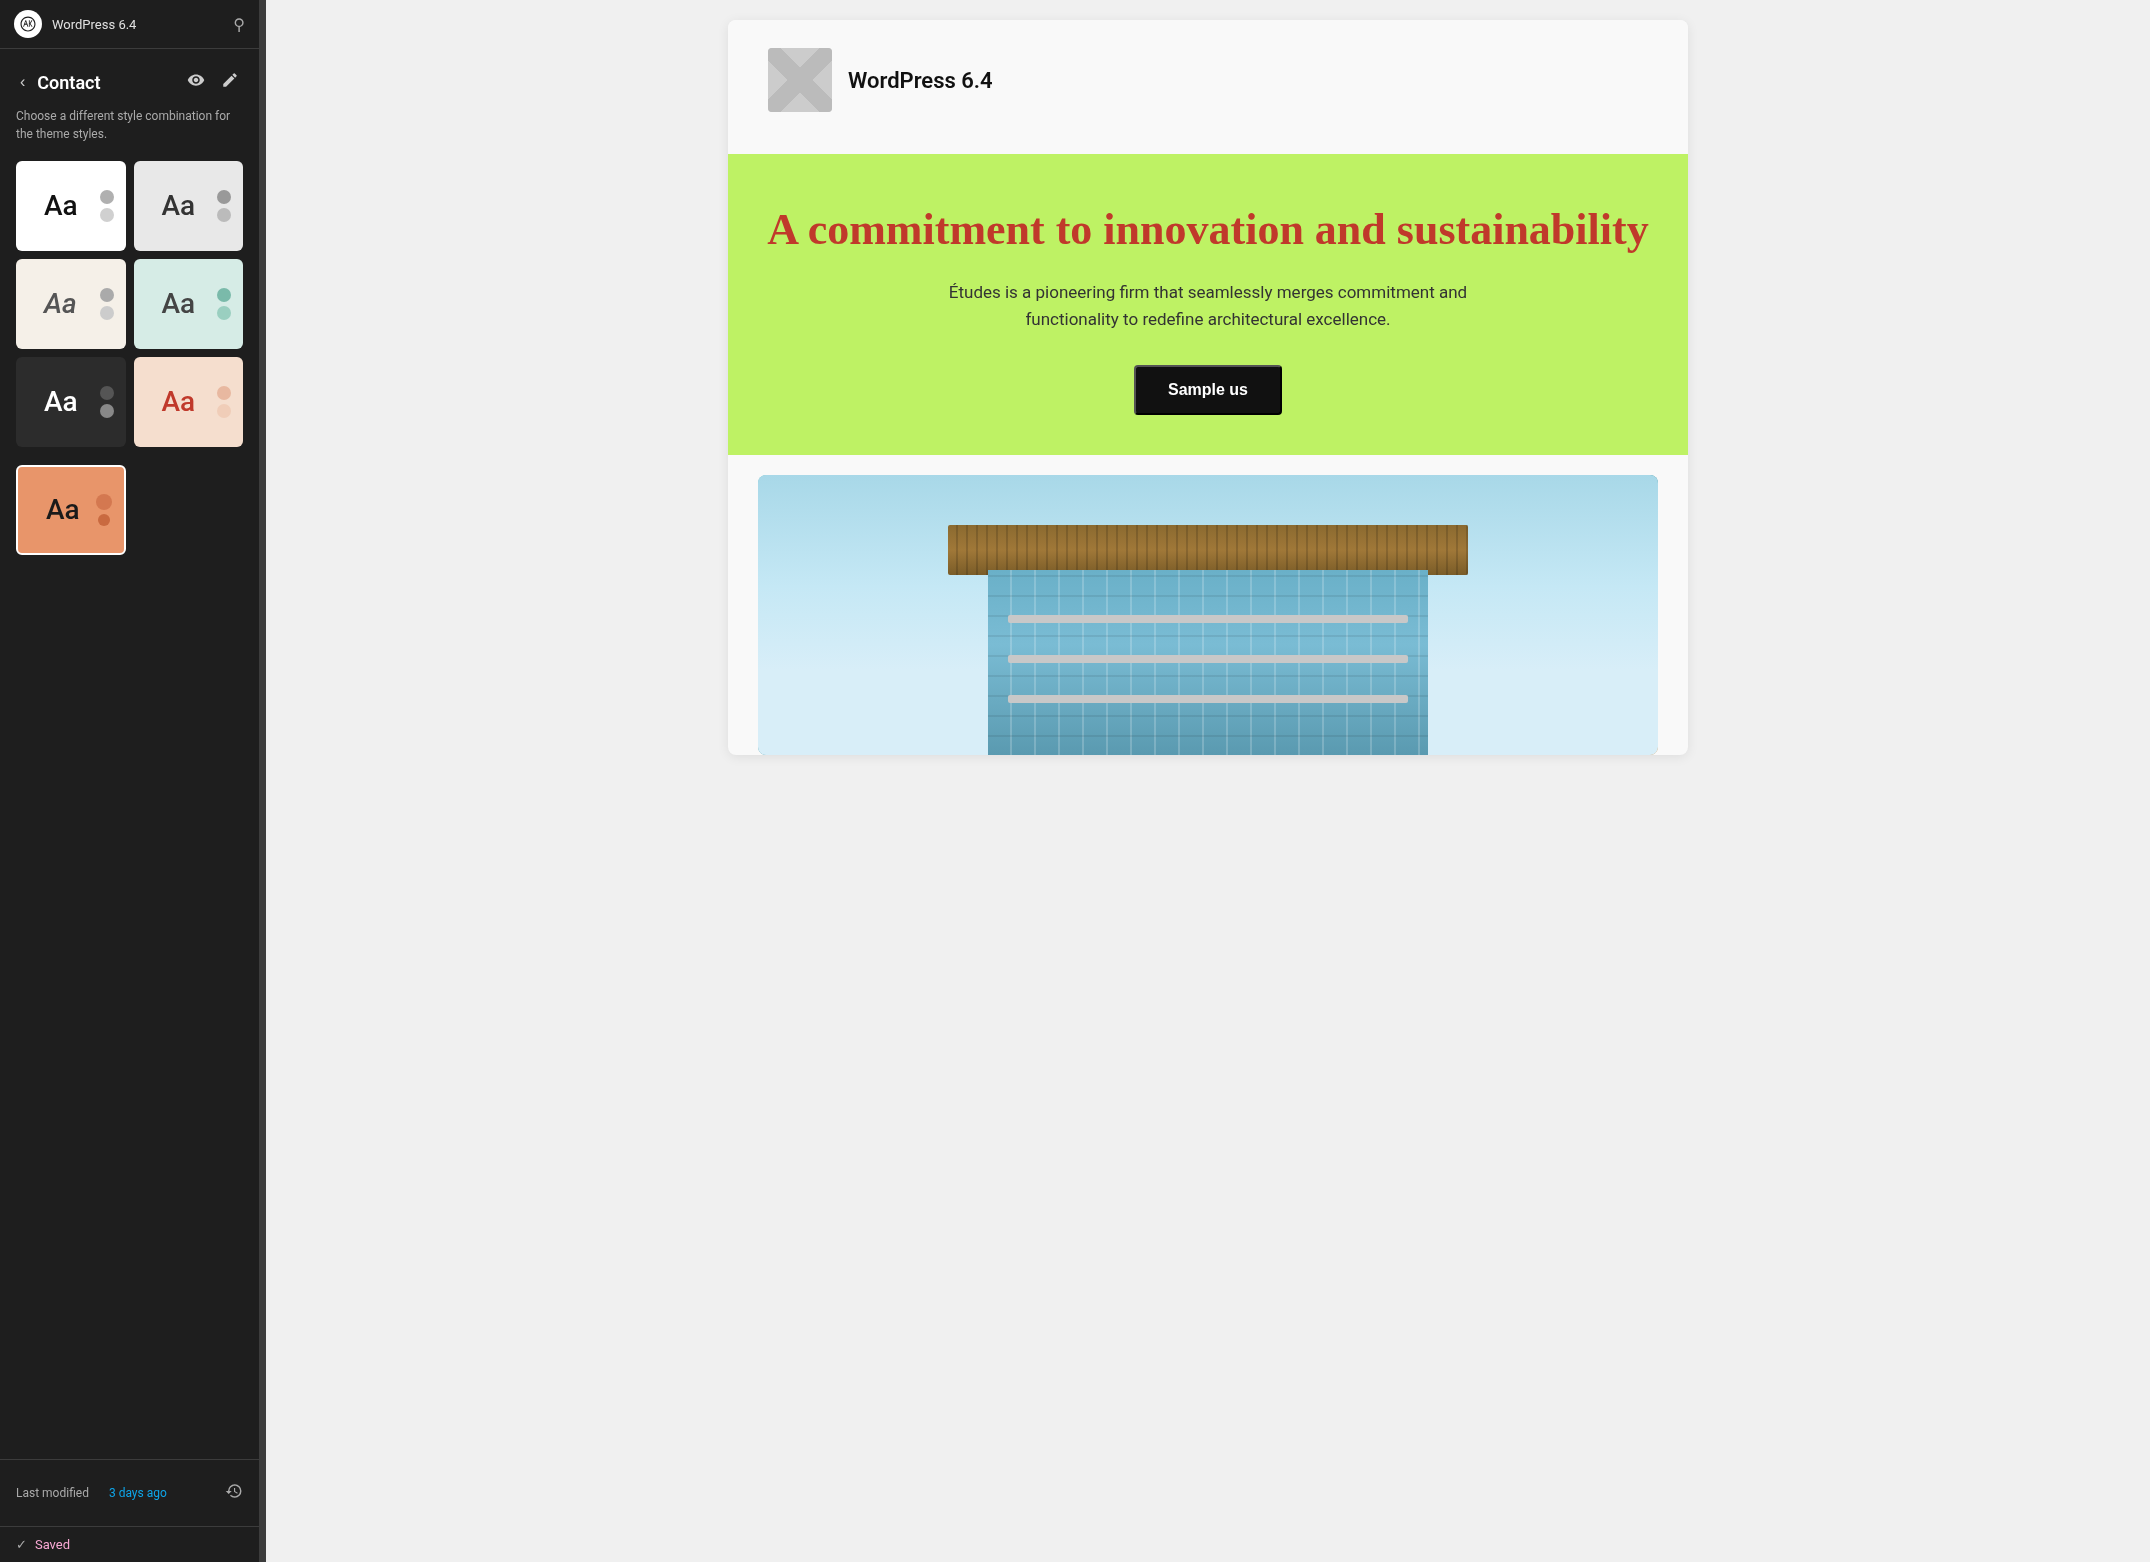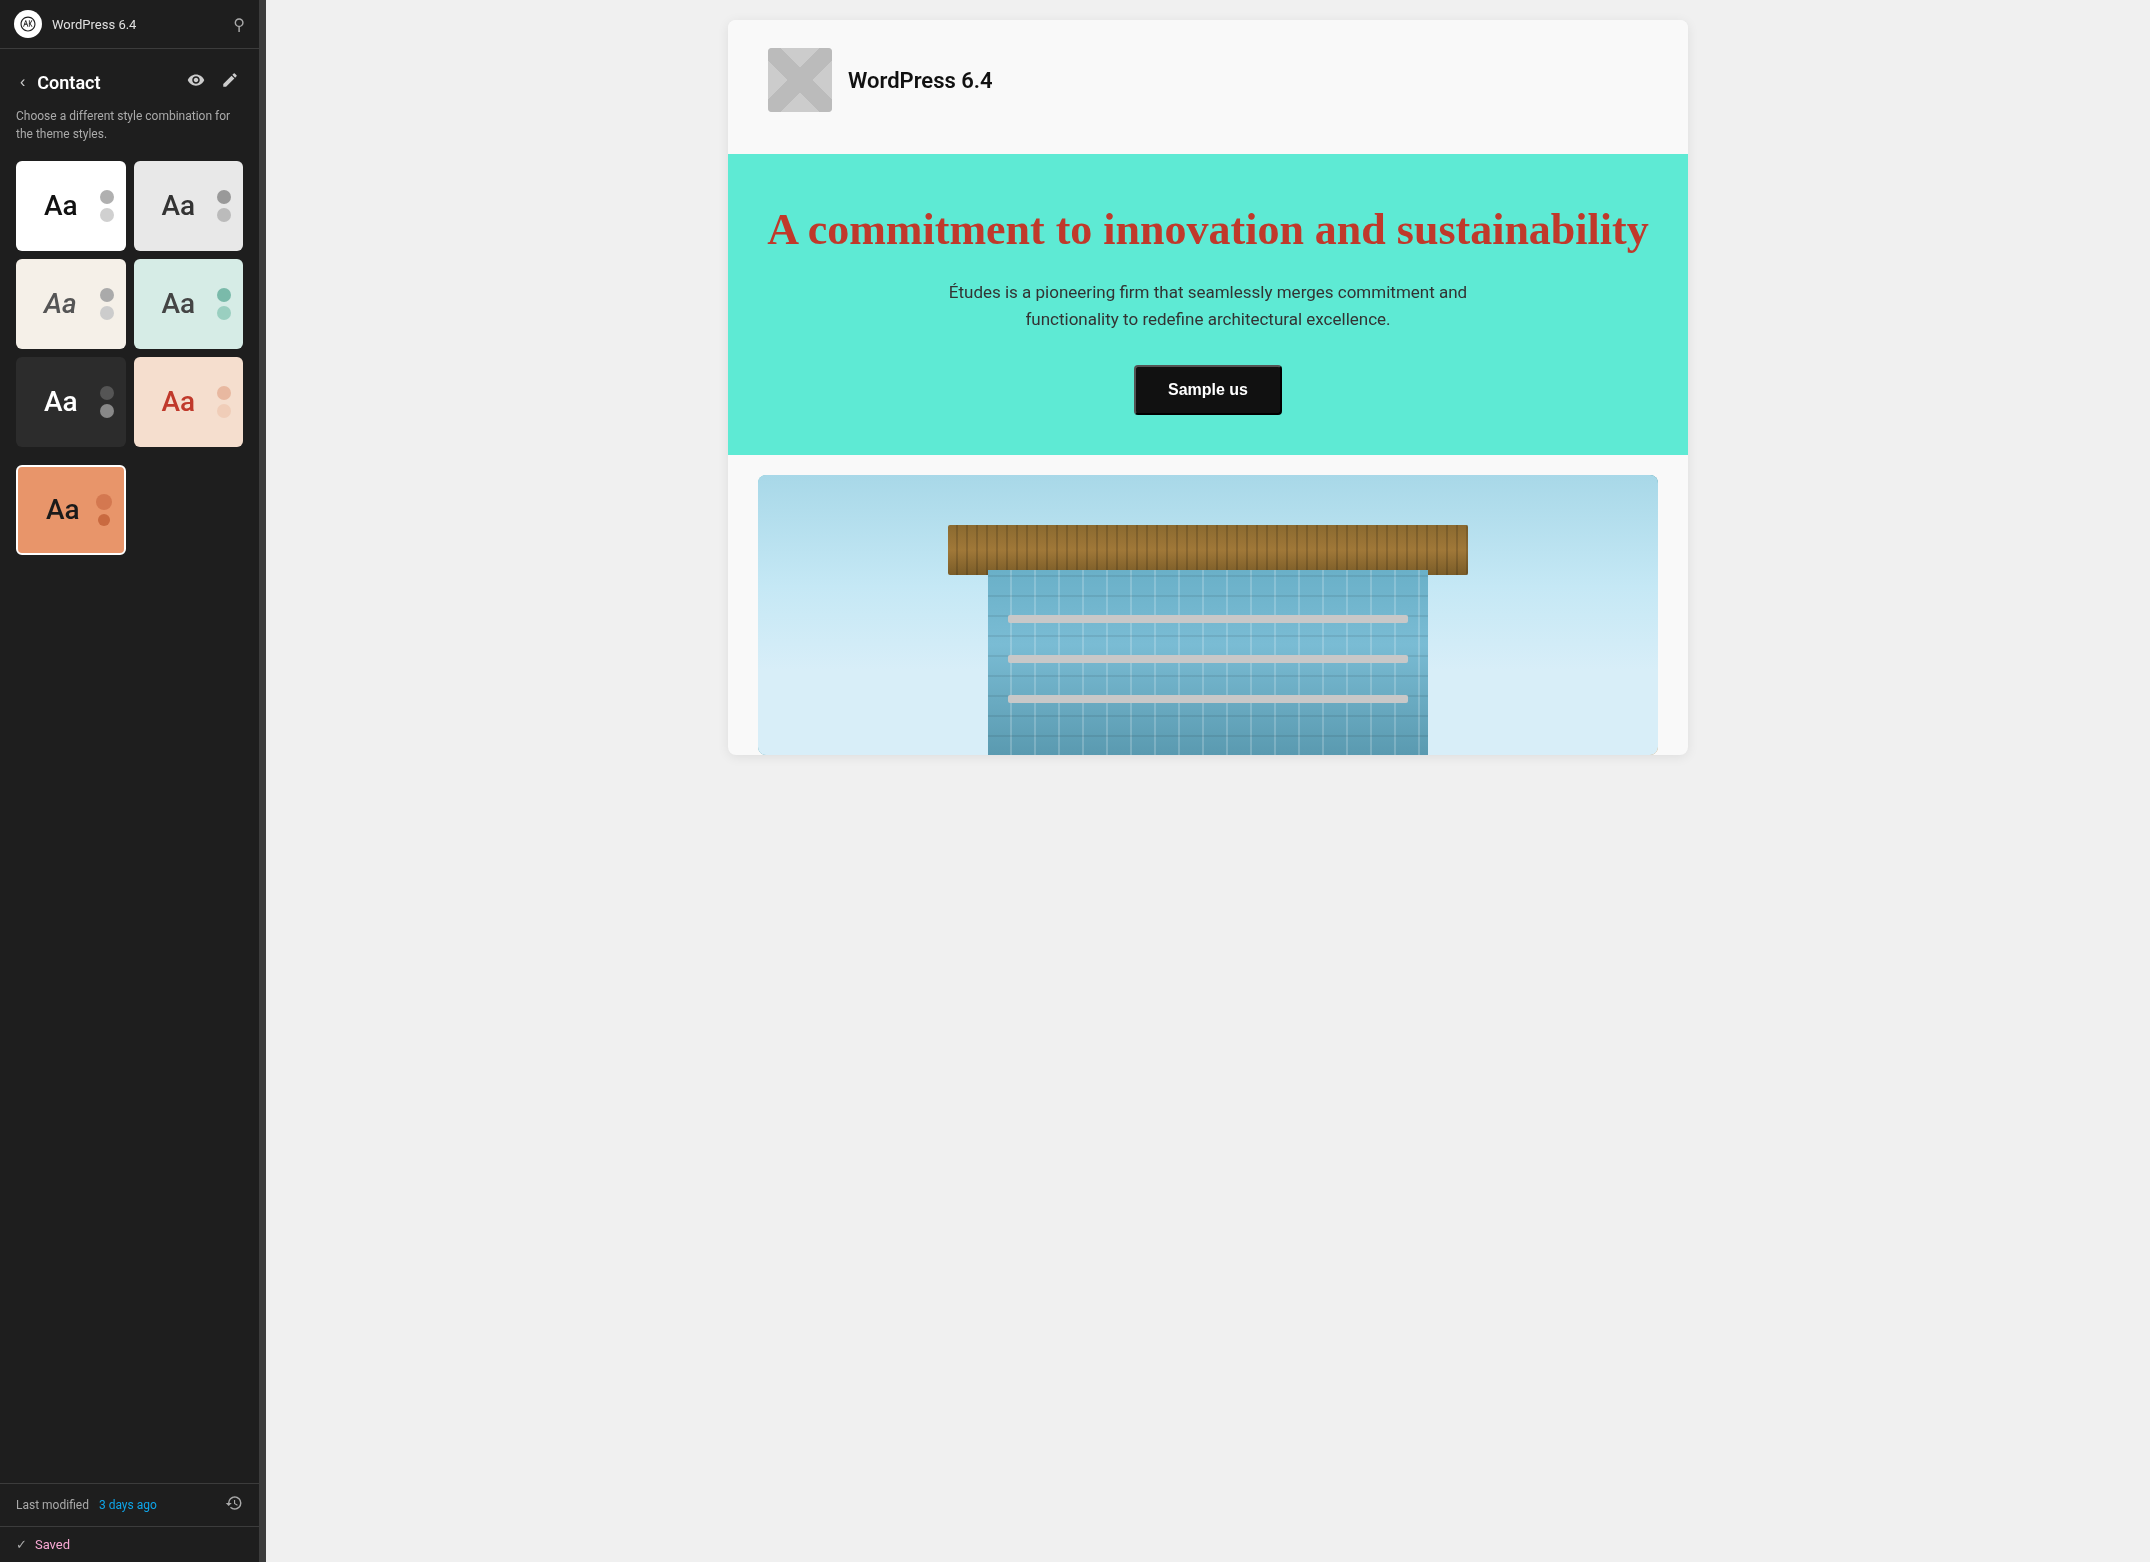--- a/index.html
+++ b/index.html
@@ -163,24 +163,24 @@
     .card-orange { background: #e8956a; }
     .card-orange .aa-text { color: #1a1a1a; }
     .card-orange .dot:nth-child(1) { background: #d47850; width: 16px; height: 16px; }
     .card-orange .dot:nth-child(2) { background: #c96a40; width: 12px; height: 12px; }
 
     
     .card-orange { border: 2px solid #fff; }
 
     .sidebar-footer {
       border-top: 1px solid #3c3c3c;
-      padding: 10px 16px;
-      display: flex;
-      align-items: center;
-      gap: 10px;
+      padding: 22px 16px;
+      display: flex;
+      align-items: center;
+      gap: 20px;
     }
     .last-modified-label {
       font-size: 12px;
       color: #aaa;
       flex-shrink: 0;
     }
     .last-modified-value {
       font-size: 12px;
       color: #0ea5e9;
       flex: 1;
@@ -269,21 +269,21 @@
     .preview-nav a {
       text-decoration: none;
       color: #111;
       font-size: 15px;
       font-weight: 400;
     }
 
     .preview-hero {
       padding: 50px 32px 40px;
       text-align: center;
-      background: #5eead4;
+      background: #bef264;
     }
     .preview-hero-title {
       font-size: 44px;
       font-weight: 700;
       color: #c0392b;
       line-height: 1.2;
       margin-bottom: 22px;
       font-family: Georgia, serif;
     }
     .preview-hero-sub {

